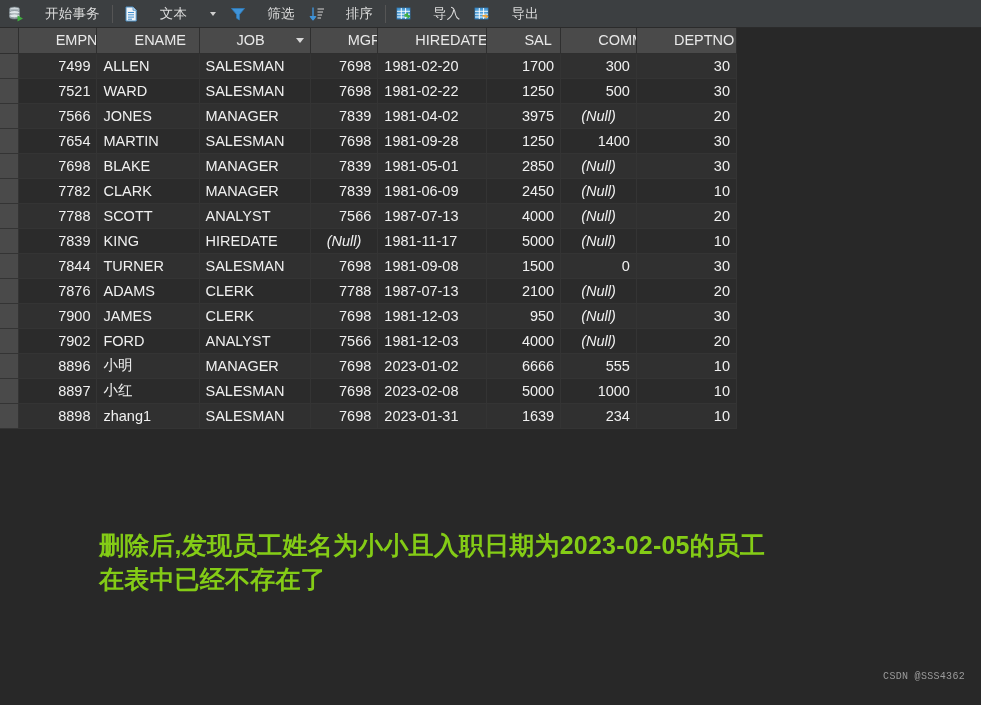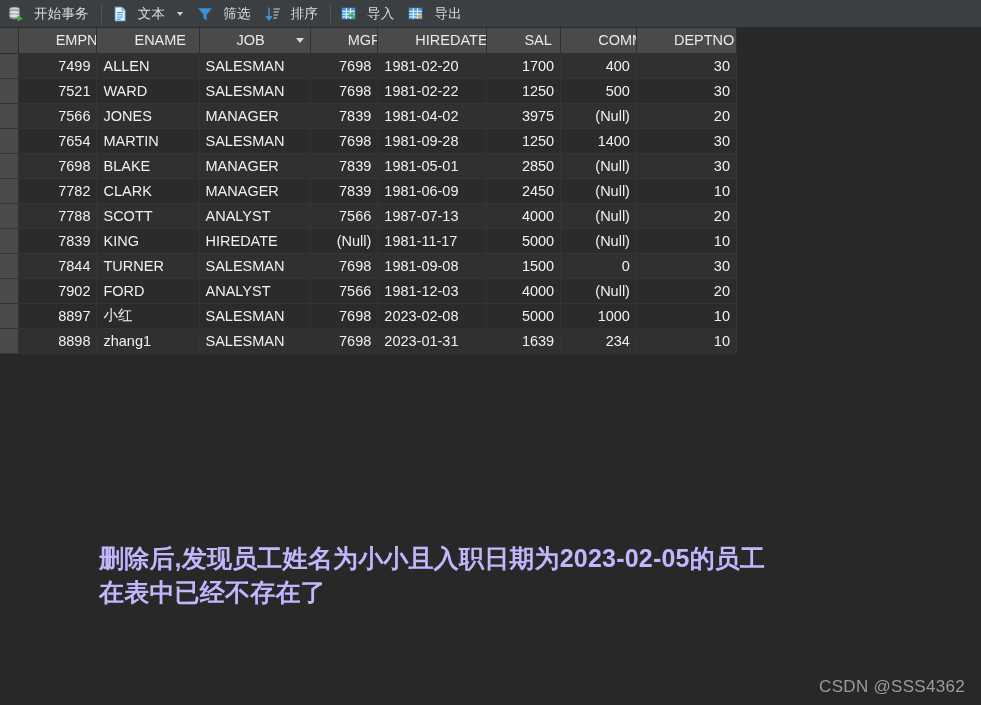--- a/index.html
+++ b/index.html
@@ -24,21 +24,21 @@
     display: flex;
     align-items: center;
     padding: 0 2px;
     box-sizing: border-box;
   }
   .tb-item {
     display: flex;
     align-items: center;
     height: 24px;
     padding: 0 8px 0 6px;
-    gap: 10px;
+    gap: 21px;
     cursor: default;
     white-space: nowrap;
   }
   .tb-label {
     font-size: 13.5px;
     color: #dcdcdc;
     letter-spacing: .2px;
   }
   .tb-sep {
     width: 1px;
@@ -113,44 +113,44 @@
   td.gutter {
     width: 18px;
     padding: 0;
     background: #4a4a4a !important;
     border-right: 1px solid #2f2f2f;
     border-bottom: 1px solid #3a3a3a;
     text-align: center;
     vertical-align: middle;
   }
   td.num { text-align: right; }
-  td.nul { color: #8c8c8c; text-align: right; }
+  td.nul { color: #8c8c8c; text-align: center; font-style: italic; }
 
   
   #annotation {
     position: absolute;
     left: 99px;
-    top: 541px;
+    top: 528px;
     width: 800px;
-    color: #c4b5fd;
+    color: #84cc16;
     font-size: 25px;
     font-weight: bold;
     line-height: 34px;
     letter-spacing: .2px;
   }
   #annotation .ln { display: block; white-space: nowrap; }
 
   
   #watermark {
     position: absolute;
     right: 16px;
-    bottom: 8px;
+    bottom: 23px;
     color: #9b9b9b;
-    font-size: 17px;
-    font-family: Liberation Sans, sans-serif;
+    font-size: 10px;
+    font-family: Liberation Mono, monospace;
     letter-spacing: .3px;
   }
 </style>
 </head>
 <body>
 
 <div id="toolbar">
 
   <div class="tb-item">
     <span class="ico">
@@ -310,21 +310,21 @@
     </thead>
     <tbody id="table-body">
         <tr class="row-even">
           <td class="gutter"></td>
           <td class="num">7499</td>
           <td class="">ALLEN</td>
           <td class="">SALESMAN</td>
           <td class="num">7698</td>
           <td class="">1981-02-20</td>
           <td class="num">1700</td>
-          <td class="num">400</td>
+          <td class="num">300</td>
           <td class="num">30</td>
         </tr>
         <tr class="row-odd">
           <td class="gutter"></td>
           <td class="num">7521</td>
           <td class="">WARD</td>
           <td class="">SALESMAN</td>
           <td class="num">7698</td>
           <td class="">1981-02-22</td>
           <td class="num">1250</td>
@@ -403,29 +403,62 @@
           <td class="">TURNER</td>
           <td class="">SALESMAN</td>
           <td class="num">7698</td>
           <td class="">1981-09-08</td>
           <td class="num">1500</td>
           <td class="num">0</td>
           <td class="num">30</td>
         </tr>
         <tr class="row-odd">
           <td class="gutter"></td>
+          <td class="num">7876</td>
+          <td class="">ADAMS</td>
+          <td class="">CLERK</td>
+          <td class="num">7788</td>
+          <td class="">1987-07-13</td>
+          <td class="num">2100</td>
+          <td class="nul">(Null)</td>
+          <td class="num">20</td>
+        </tr>
+        <tr class="row-even">
+          <td class="gutter"></td>
+          <td class="num">7900</td>
+          <td class="">JAMES</td>
+          <td class="">CLERK</td>
+          <td class="num">7698</td>
+          <td class="">1981-12-03</td>
+          <td class="num">950</td>
+          <td class="nul">(Null)</td>
+          <td class="num">30</td>
+        </tr>
+        <tr class="row-odd">
+          <td class="gutter"></td>
           <td class="num">7902</td>
           <td class="">FORD</td>
           <td class="">ANALYST</td>
           <td class="num">7566</td>
           <td class="">1981-12-03</td>
           <td class="num">4000</td>
           <td class="nul">(Null)</td>
           <td class="num">20</td>
         </tr>
+        <tr class="row-even">
+          <td class="gutter"></td>
+          <td class="num">8896</td>
+          <td class="">小明</td>
+          <td class="">MANAGER</td>
+          <td class="num">7698</td>
+          <td class="">2023-01-02</td>
+          <td class="num">6666</td>
+          <td class="num">555</td>
+          <td class="num">10</td>
+        </tr>
         <tr class="row-odd">
           <td class="gutter"></td>
           <td class="num">8897</td>
           <td class="">小红</td>
           <td class="">SALESMAN</td>
           <td class="num">7698</td>
           <td class="">2023-02-08</td>
           <td class="num">5000</td>
           <td class="num">1000</td>
           <td class="num">10</td>

